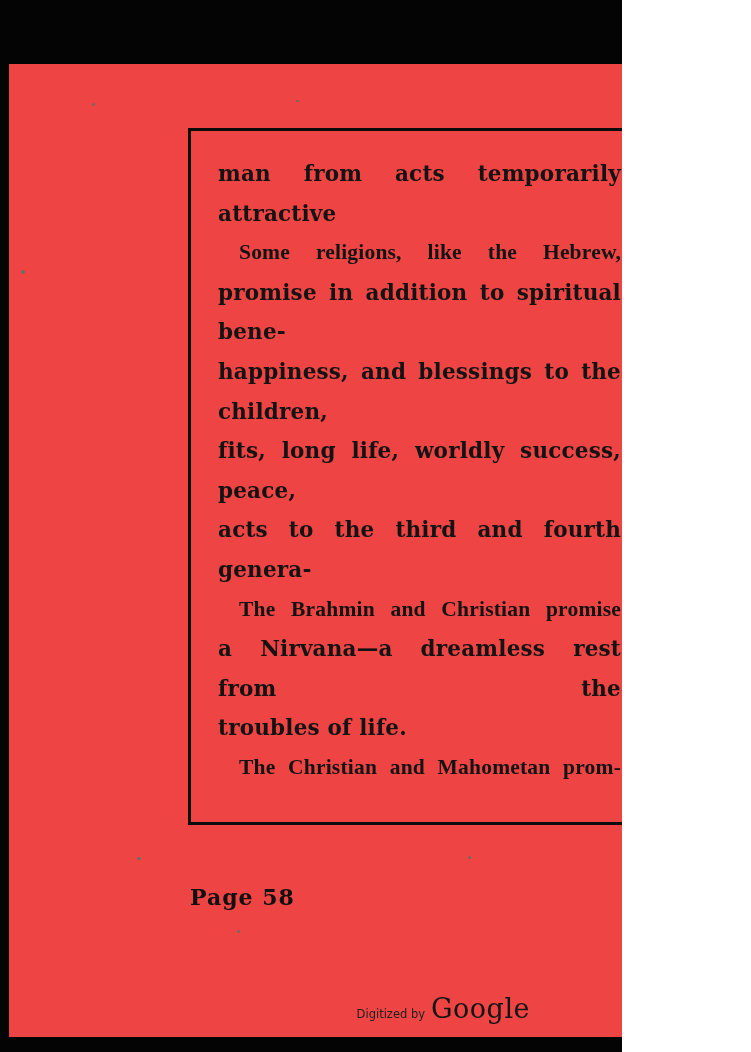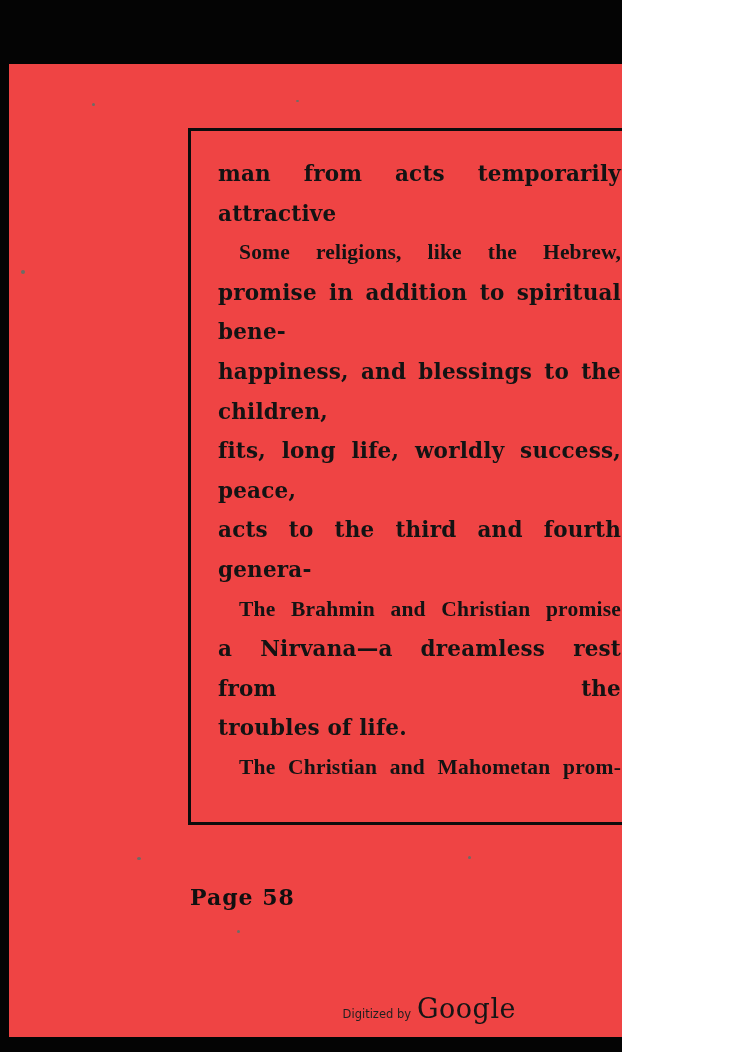--- a/index.html
+++ b/index.html
@@ -62,21 +62,21 @@
     top: 842px;
     font-size: 22px;
     font-weight: 700;
     color: #101010;
     letter-spacing: 1px;
     margin-top: 42px;
   }
 
   .footer {
     position: absolute;
-    right: 106px;
+    right: 92px;
     top: 993px;
     display: flex;
     align-items: baseline;
     gap: 6px;
   }
   .digitized-by {
     font-family: "DejaVu Sans", sans-serif;
     font-size: 11.5px;
     color: #1f1f1f;
   }

